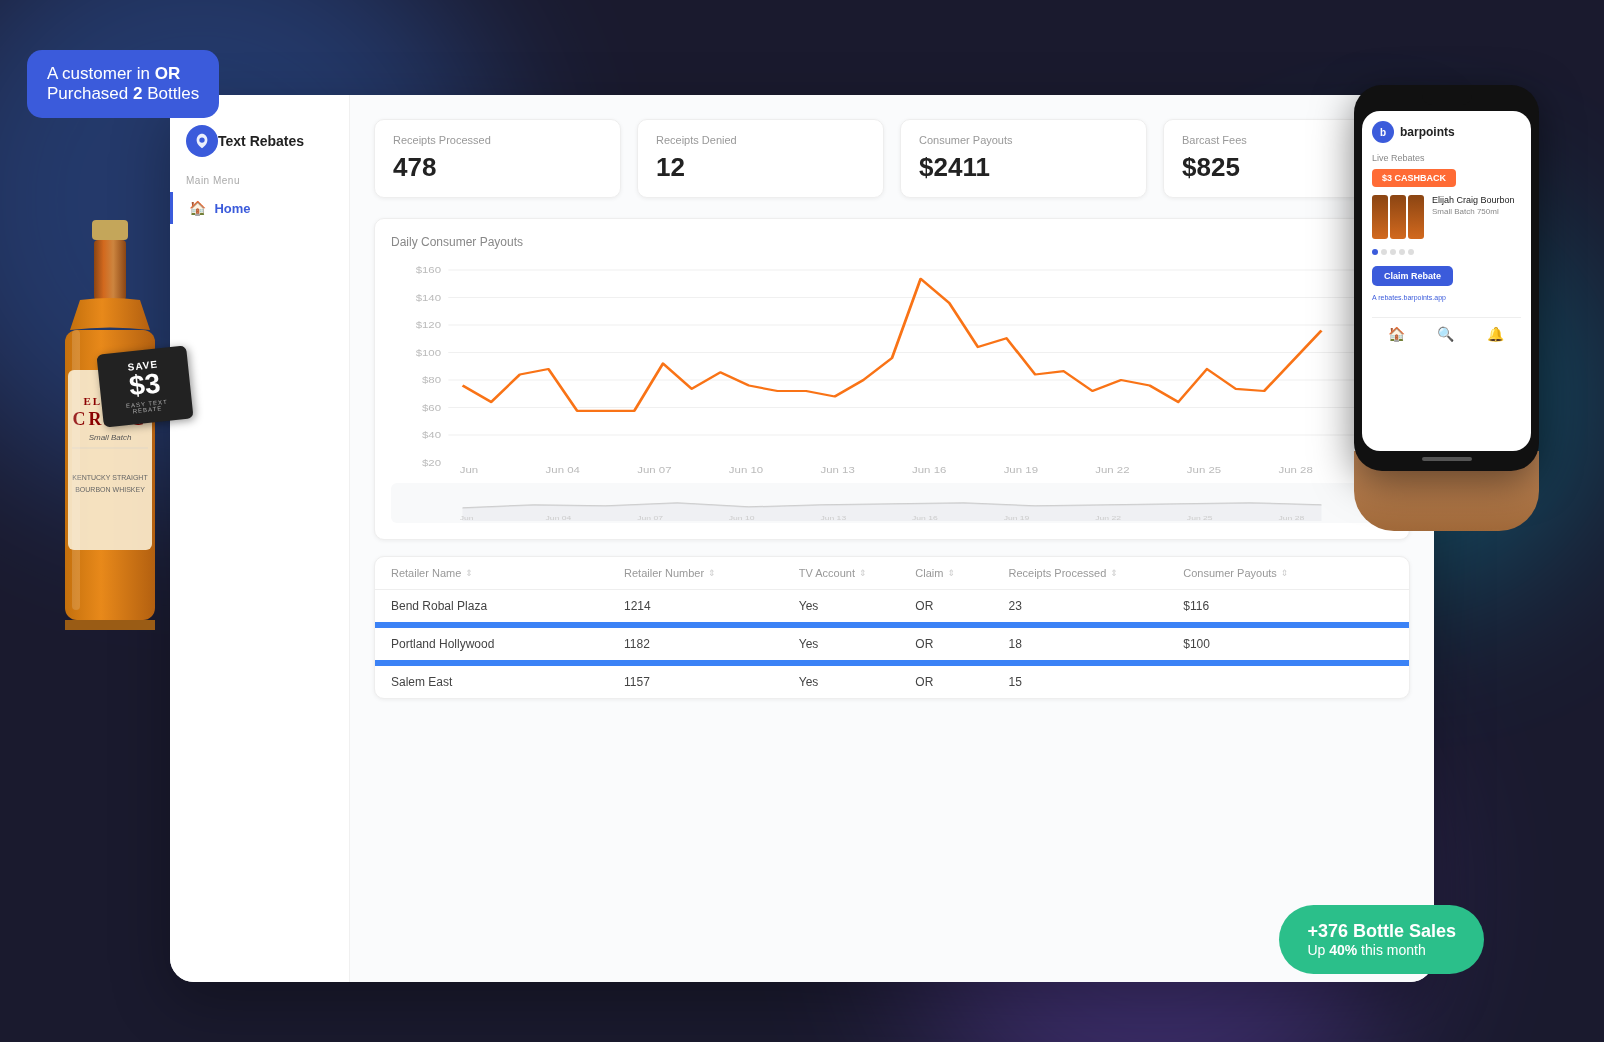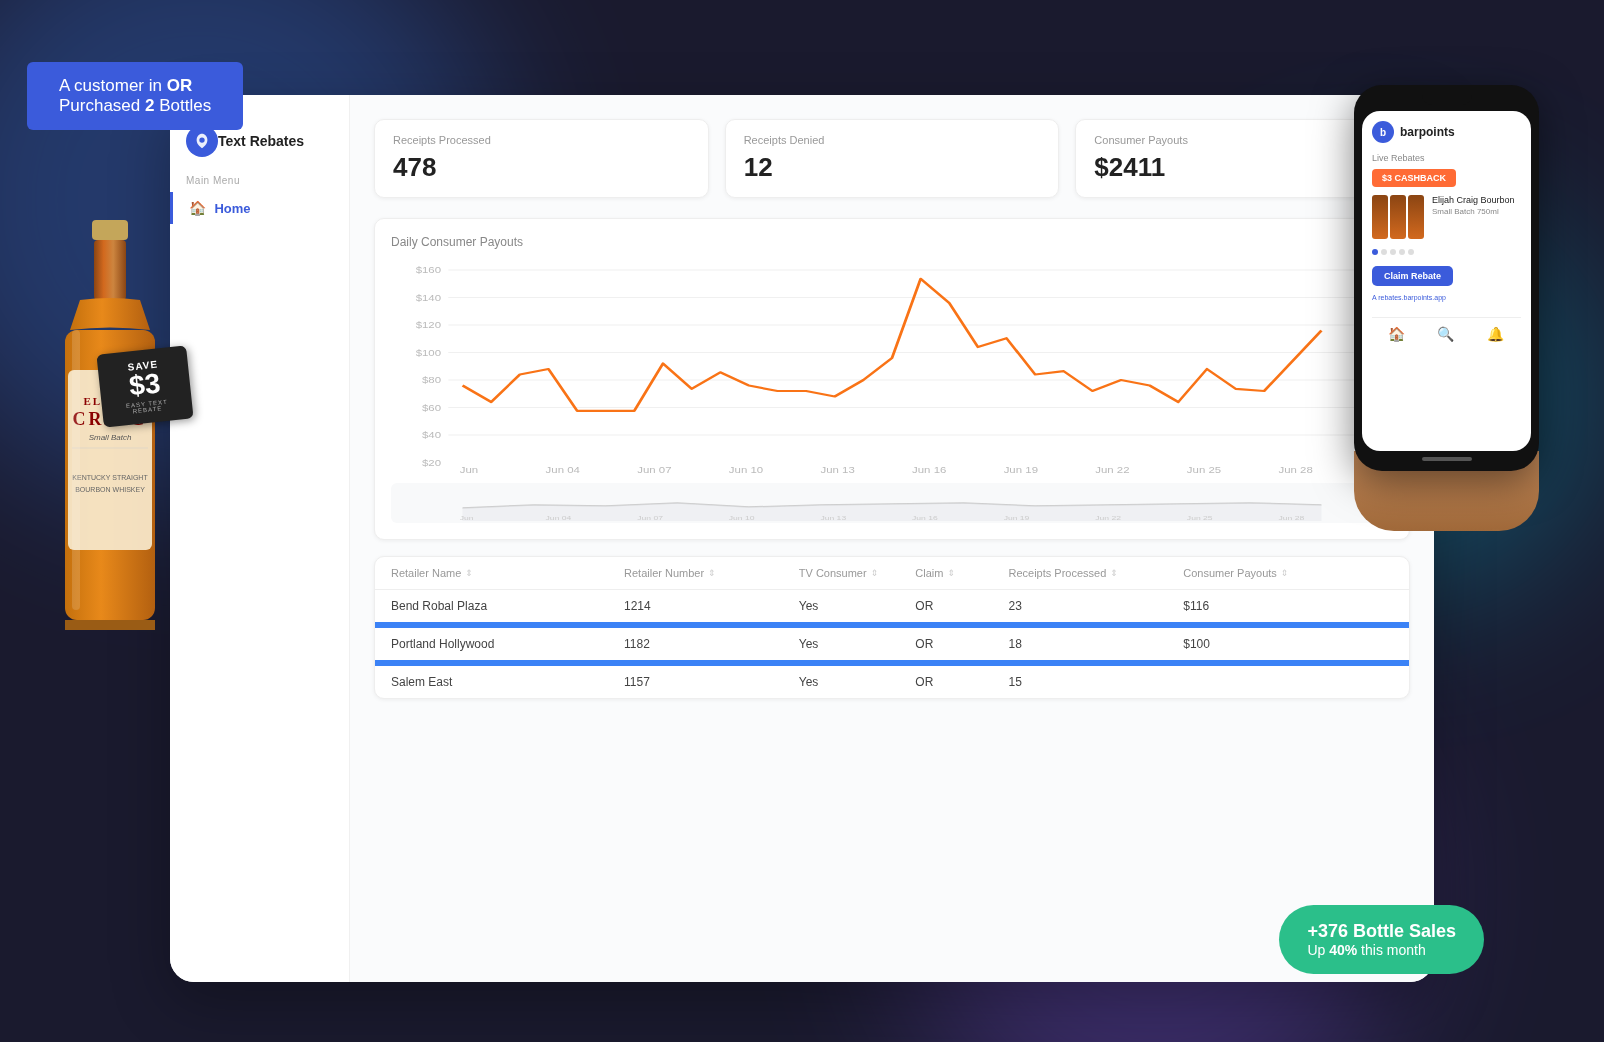--- a/index.html
+++ b/index.html
@@ -31,25 +31,25 @@
     }
     .bg-blob-3 {
       width: 400px; height: 400px;
       background: #06b6d4;
       top: 200px; right: 0;
     }
 
     
     .notification-bubble {
       position: absolute;
-      top: 62px;
+      top: 50px;
       left: 27px;
       background: #3b5bdb;
-      border-radius: 6px;
-      padding: 14px 32px;
+      border-radius: 15px;
+      padding: 14px 20px;
       color: white;
       z-index: 10;
       max-width: 280px;
     }
     .notification-bubble .line1 {
       font-size: 17px;
       font-weight: 400;
     }
     .notification-bubble .line1 strong {
       font-weight: 700;
@@ -303,20 +303,24 @@
         <div class="stat-value">478</div>
       </div>
       <div class="stat-card">
         <div class="stat-label">Receipts Denied</div>
         <div class="stat-value">12</div>
       </div>
       <div class="stat-card">
         <div class="stat-label">Consumer Payouts</div>
         <div class="stat-value">$2411</div>
       </div>
+      <div class="stat-card">
+        <div class="stat-label">Barcast Fees</div>
+        <div class="stat-value">$825</div>
+      </div>
     </div>
 
     <div class="chart-section">
       <div class="chart-title">Daily Consumer Payouts</div>
       <div class="chart-container">
         <svg class="chart-svg" viewBox="0 0 700 200" preserveAspectRatio="none">
 
           <line x1="40" y1="10" x2="700" y2="10" stroke="#f0f0f0" stroke-width="1"></line>
           <line x1="40" y1="35" x2="700" y2="35" stroke="#f0f0f0" stroke-width="1"></line>
           <line x1="40" y1="60" x2="700" y2="60" stroke="#f0f0f0" stroke-width="1"></line>
@@ -373,21 +377,21 @@
       <div class="table-header-row">
         <div class="th">
           <span>Retailer Name</span>
           <span class="sort-icon">⇕</span>
         </div>
         <div class="th">
           <span>Retailer Number</span>
           <span class="sort-icon">⇕</span>
         </div>
         <div class="th">
-          <span>TV Consumer</span>
+          <span>TV Account</span>
           <span class="sort-icon">⇕</span>
         </div>
         <div class="th">
           <span>Claim</span>
           <span class="sort-icon">⇕</span>
         </div>
         <div class="th">
           <span>Receipts Processed</span>
           <span class="sort-icon">⇕</span>
         </div>

